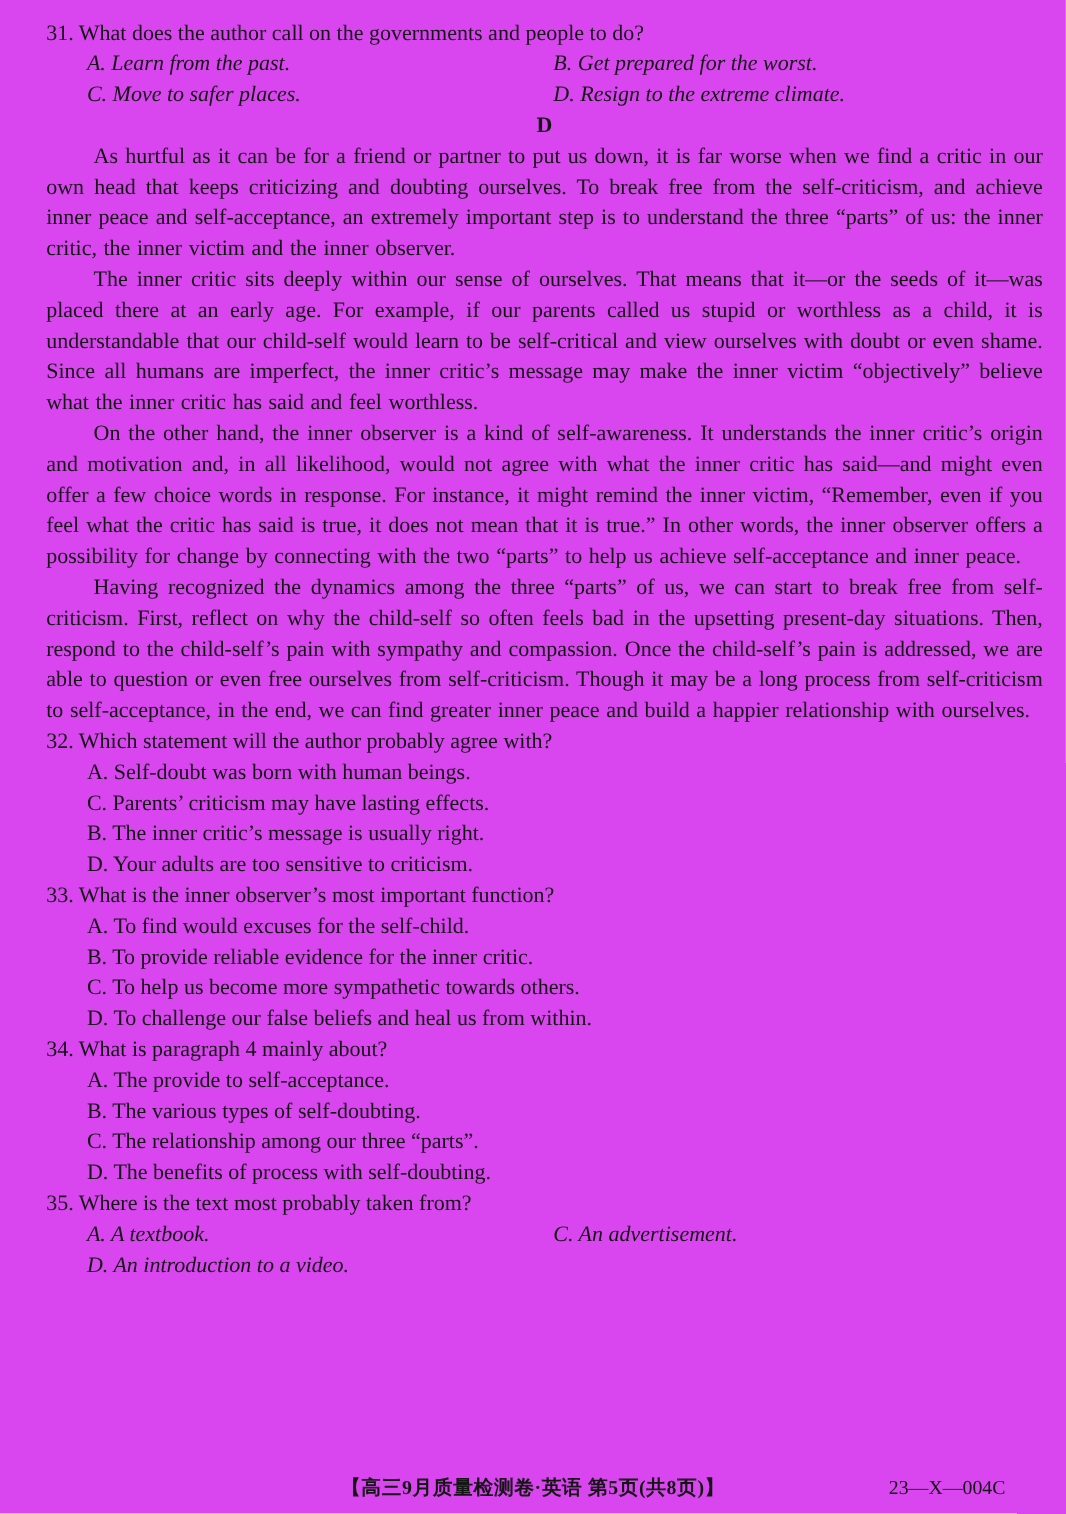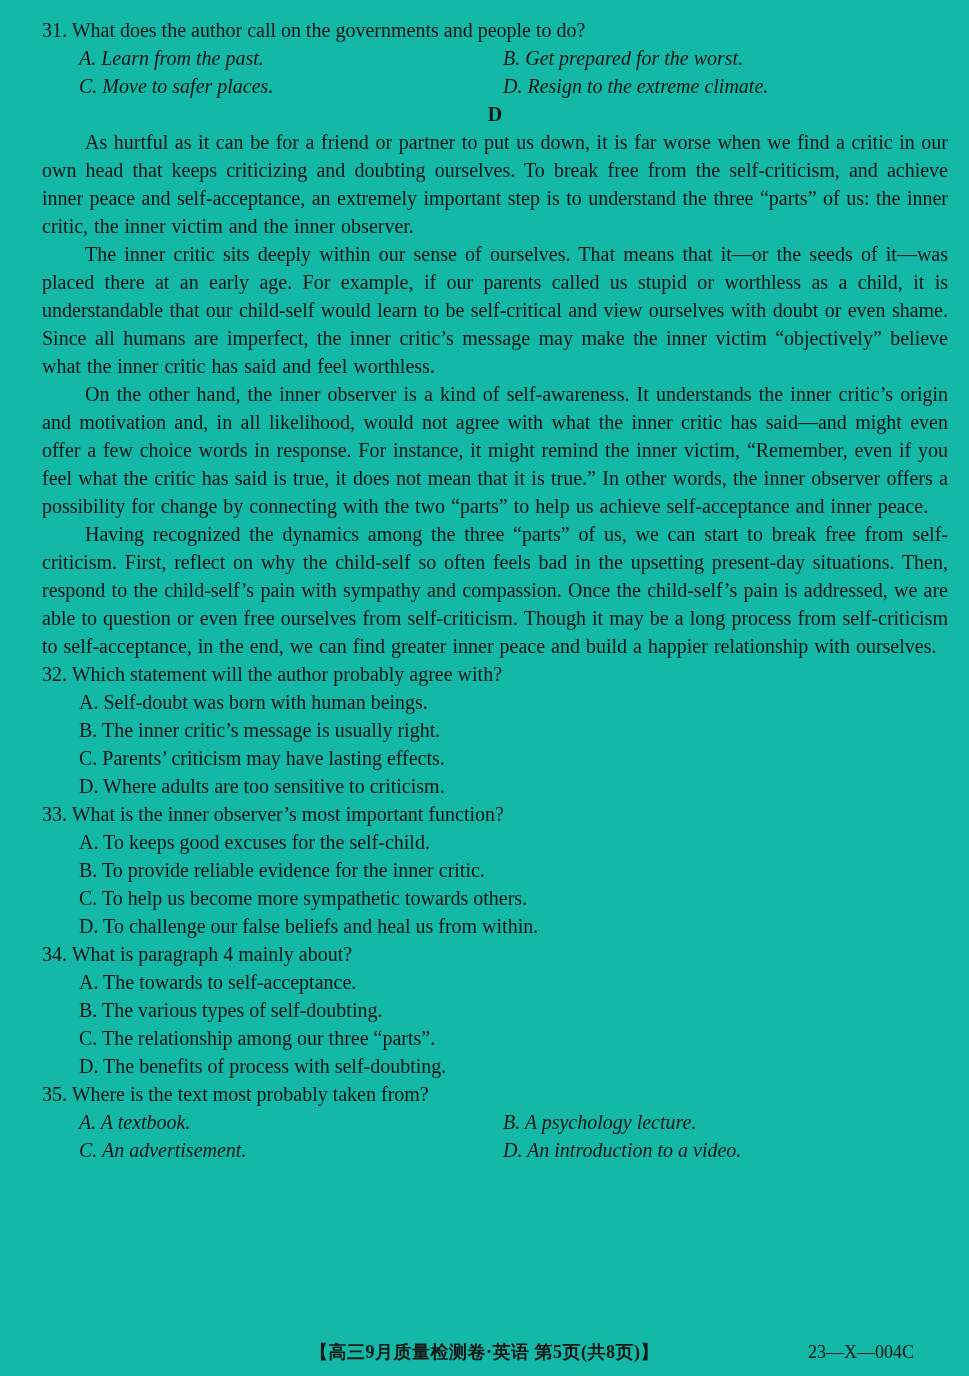--- a/index.html
+++ b/index.html
@@ -1,21 +1,21 @@
 <!DOCTYPE html>
 <html><head>
 <meta charset="utf-8">
 <style>
   * { margin: 0; padding: 0; box-sizing: border-box; }
   html, body { background: #ffffff; }
   .page {
     position: relative;
     width: 969px;
     height: 1376px;
-    background: #14b8a6;
+    background: #d946ef;
     color: #151515;
     font-family: "Liberation Serif", "DejaVu Serif", serif;
     font-size: 20px;
     line-height: 28px;
     padding: 16px 21px 0 42px;
     overflow: hidden;
   }
   .stem { text-align: left; }
   .options-list .opt {
     display: block;
@@ -72,46 +72,45 @@
   <div class="section-heading">D</div>
 
   <p class="para">As hurtful as it can be for a friend or partner to put us down, it is far worse when we find a critic in our own head that keeps criticizing and doubting ourselves. To break free from the self-criticism, and achieve inner peace and self-acceptance, an extremely important step is to understand the three “parts” of us: the inner critic, the inner victim and the inner observer.</p>
   <p class="para">The inner critic sits deeply within our sense of ourselves. That means that it—or the seeds of it—was placed there at an early age. For example, if our parents called us stupid or worthless as a child, it is understandable that our child-self would learn to be self-critical and view ourselves with doubt or even shame. Since all humans are imperfect, the inner critic’s message may make the inner victim “objectively” believe what the inner critic has said and feel worthless.</p>
   <p class="para">On the other hand, the inner observer is a kind of self-awareness. It understands the inner critic’s origin and motivation and, in all likelihood, would not agree with what the inner critic has said—and might even offer a few choice words in response. For instance, it might remind the inner victim, “Remember, even if you feel what the critic has said is true, it does not mean that it is true.” In other words, the inner observer offers a possibility for change by connecting with the two “parts” to help us achieve self-acceptance and inner peace.</p>
   <p class="para">Having recognized the dynamics among the three “parts” of us, we can start to break free from self-criticism. First, reflect on why the child-self so often feels bad in the upsetting present-day situations. Then, respond to the child-self’s pain with sympathy and compassion. Once the child-self’s pain is addressed, we are able to question or even free ourselves from self-criticism. Though it may be a long process from self-criticism to self-acceptance, in the end, we can find greater inner peace and build a happier relationship with ourselves.</p>
 
   <div class="question options-list">
     <div class="stem">32. Which statement will the author probably agree with?</div>
     <span class="opt">A. Self-doubt was born with human beings.</span>
+    <span class="opt">C. Parents’ criticism may have lasting effects.</span>
     <span class="opt">B. The inner critic’s message is usually right.</span>
-    <span class="opt">C. Parents’ criticism may have lasting effects.</span>
-    <span class="opt">D. Where adults are too sensitive to criticism.</span>
+    <span class="opt">D. Your adults are too sensitive to criticism.</span>
   </div>
 
   <div class="question options-list">
     <div class="stem">33. What is the inner observer’s most important function?</div>
-    <span class="opt">A. To keeps good excuses for the self-child.</span>
+    <span class="opt">A. To find would excuses for the self-child.</span>
     <span class="opt">B. To provide reliable evidence for the inner critic.</span>
     <span class="opt">C. To help us become more sympathetic towards others.</span>
     <span class="opt">D. To challenge our false beliefs and heal us from within.</span>
   </div>
 
   <div class="question options-list">
     <div class="stem">34. What is paragraph 4 mainly about?</div>
-    <span class="opt">A. The towards to self-acceptance.</span>
+    <span class="opt">A. The provide to self-acceptance.</span>
     <span class="opt">B. The various types of self-doubting.</span>
     <span class="opt">C. The relationship among our three “parts”.</span>
     <span class="opt">D. The benefits of process with self-doubting.</span>
   </div>
 
   <div class="question">
     <div class="stem">35. Where is the text most probably taken from?</div>
     <div class="options-grid">
       <span class="opt">A. A textbook.</span>
-      <span class="opt">B. A psychology lecture.</span>
       <span class="opt">C. An advertisement.</span>
       <span class="opt">D. An introduction to a video.</span>
     </div>
   </div>
 
   <div class="footer">
     <span class="center">【高三9月质量检测卷·英语 第5页(共8页)】</span>
     <span class="right">23—X—004C</span>
   </div>
 

